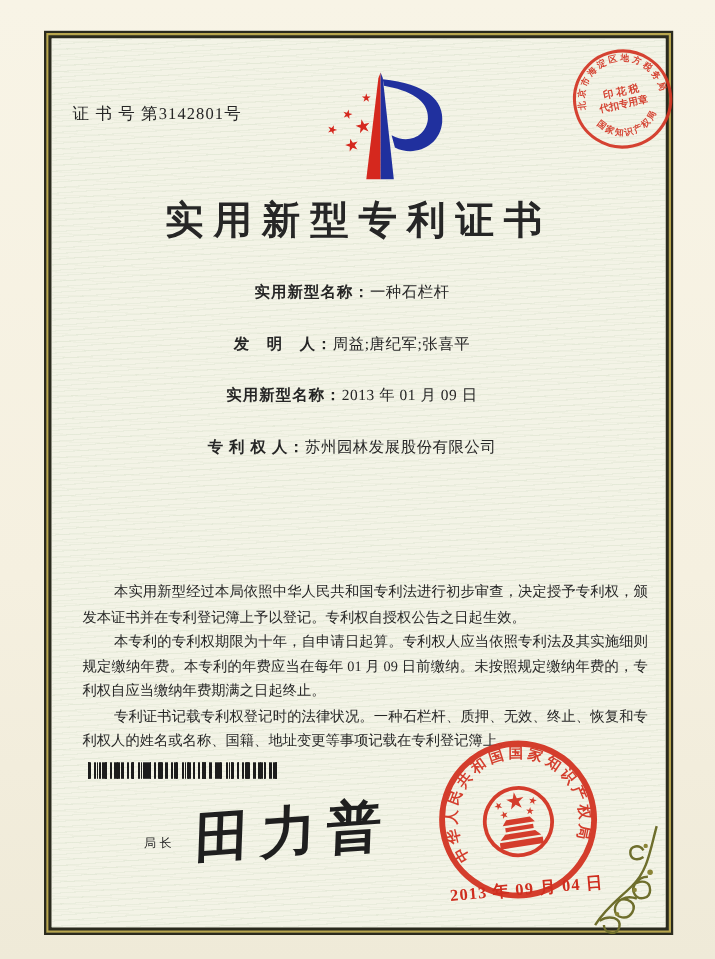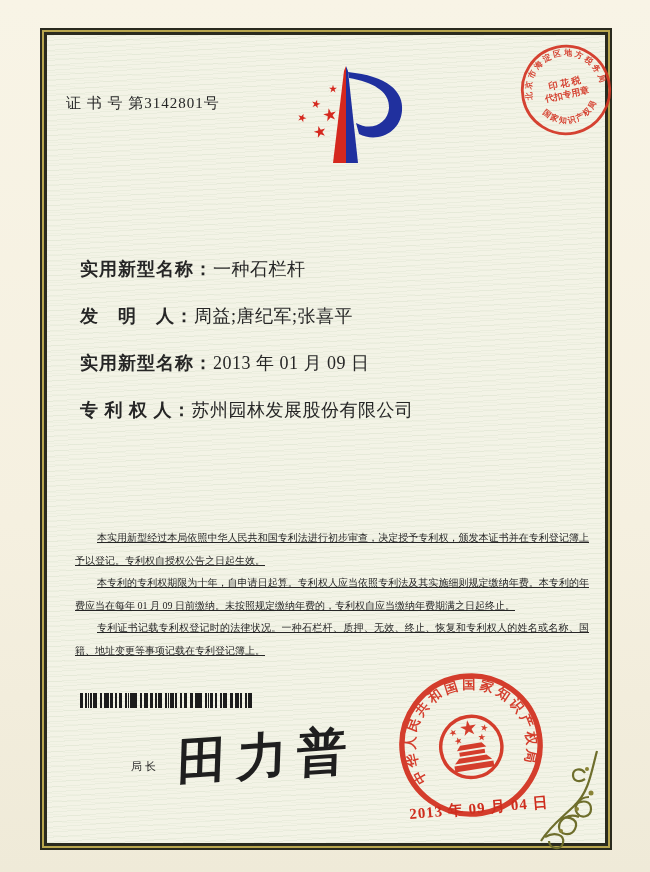--- a/index.html
+++ b/index.html
@@ -18,25 +18,25 @@
     background:
       repeating-linear-gradient(176deg, rgba(150,180,140,0.10) 0 1px, rgba(0,0,0,0) 1px 5px),
       repeating-linear-gradient(2deg, rgba(170,190,150,0.07) 0 1px, rgba(0,0,0,0) 1px 7px),
       #f3f3e6;
   }
   .certno{position:absolute; left:19px; top:36px; font-size:15px; letter-spacing:1px;margin-top:23px;}
   .logo{position:absolute; left:224px; top:22px; width:150px; height:118px;}
   .title{position:absolute; left:0; top:142px; width:100%; text-align:center;
     font-size:35px; font-weight:bold; letter-spacing:9px;}
   .fields{position:absolute; left:33px; top:222px; width:480px;}
-  .field-row{margin-bottom:27px; font-size:18px; height:20px; white-space:nowrap;}
+  .field-row{margin-bottom:27px; font-size:14px; height:20px; white-space:nowrap;text-align:center;}
   .field-row .lbl{font-weight:bold; letter-spacing:1px;}
   .field-row .val{letter-spacing:0.5px;}
   .body{position:absolute; left:28px; top:492px; width:514px;
-    font-size:10px; line-height:22.5px; text-align:justify;text-decoration:underline;}
+    font-size:13px; line-height:22.5px; text-align:justify;}
   .body p{margin:0; text-indent:2.2em;}
   .barcode{position:absolute; left:33px; top:658px; width:174px; height:15px;
     background:
       repeating-linear-gradient(90deg,#1c1c1c 0 2px,rgba(0,0,0,0) 2px 5px),
       repeating-linear-gradient(90deg,#1c1c1c 0 1px,rgba(0,0,0,0) 1px 8px),
       repeating-linear-gradient(90deg,#1c1c1c 0 3px,rgba(0,0,0,0) 3px 13px);
   }
   .director{position:absolute; left:84px; top:724px; font-size:11px; letter-spacing:3px;}
   .signature{position:absolute; left:130px; top:688px; font-size:50px;
     font-family:"DejaVu Sans", sans-serif; font-weight:600;
@@ -87,20 +87,21 @@
             <textPath href="#taxTop" startOffset="50%" text-anchor="middle">北京市海淀区地方税务局</textPath>
           </text>
           <text font-size="8.5" fill="#d33423" letter-spacing="1.5" font-weight="bold">
             <textPath href="#taxBot" startOffset="50%" text-anchor="middle">国家知识产权局</textPath>
           </text>
           <text x="50" y="46" text-anchor="middle" font-size="10" fill="#d33423" font-weight="bold">印 花 税</text>
           <text x="50" y="58" text-anchor="middle" font-size="9.5" fill="#d33423" font-weight="bold">代扣专用章</text>
         </svg>
       </div>
 
+      <div class="title">实用新型专利证书</div>
 
       <div class="fields">
         <div class="field-row">
           <span class="lbl">实用新型名称：</span><span class="val">一种石栏杆</span>
         </div>
         <div class="field-row">
           <span class="lbl">发　明　人：</span><span class="val">周益;唐纪军;张喜平</span>
         </div>
         <div class="field-row">
           <span class="lbl">实用新型名称：</span><span class="val">2013 年 01 月 09 日</span>

